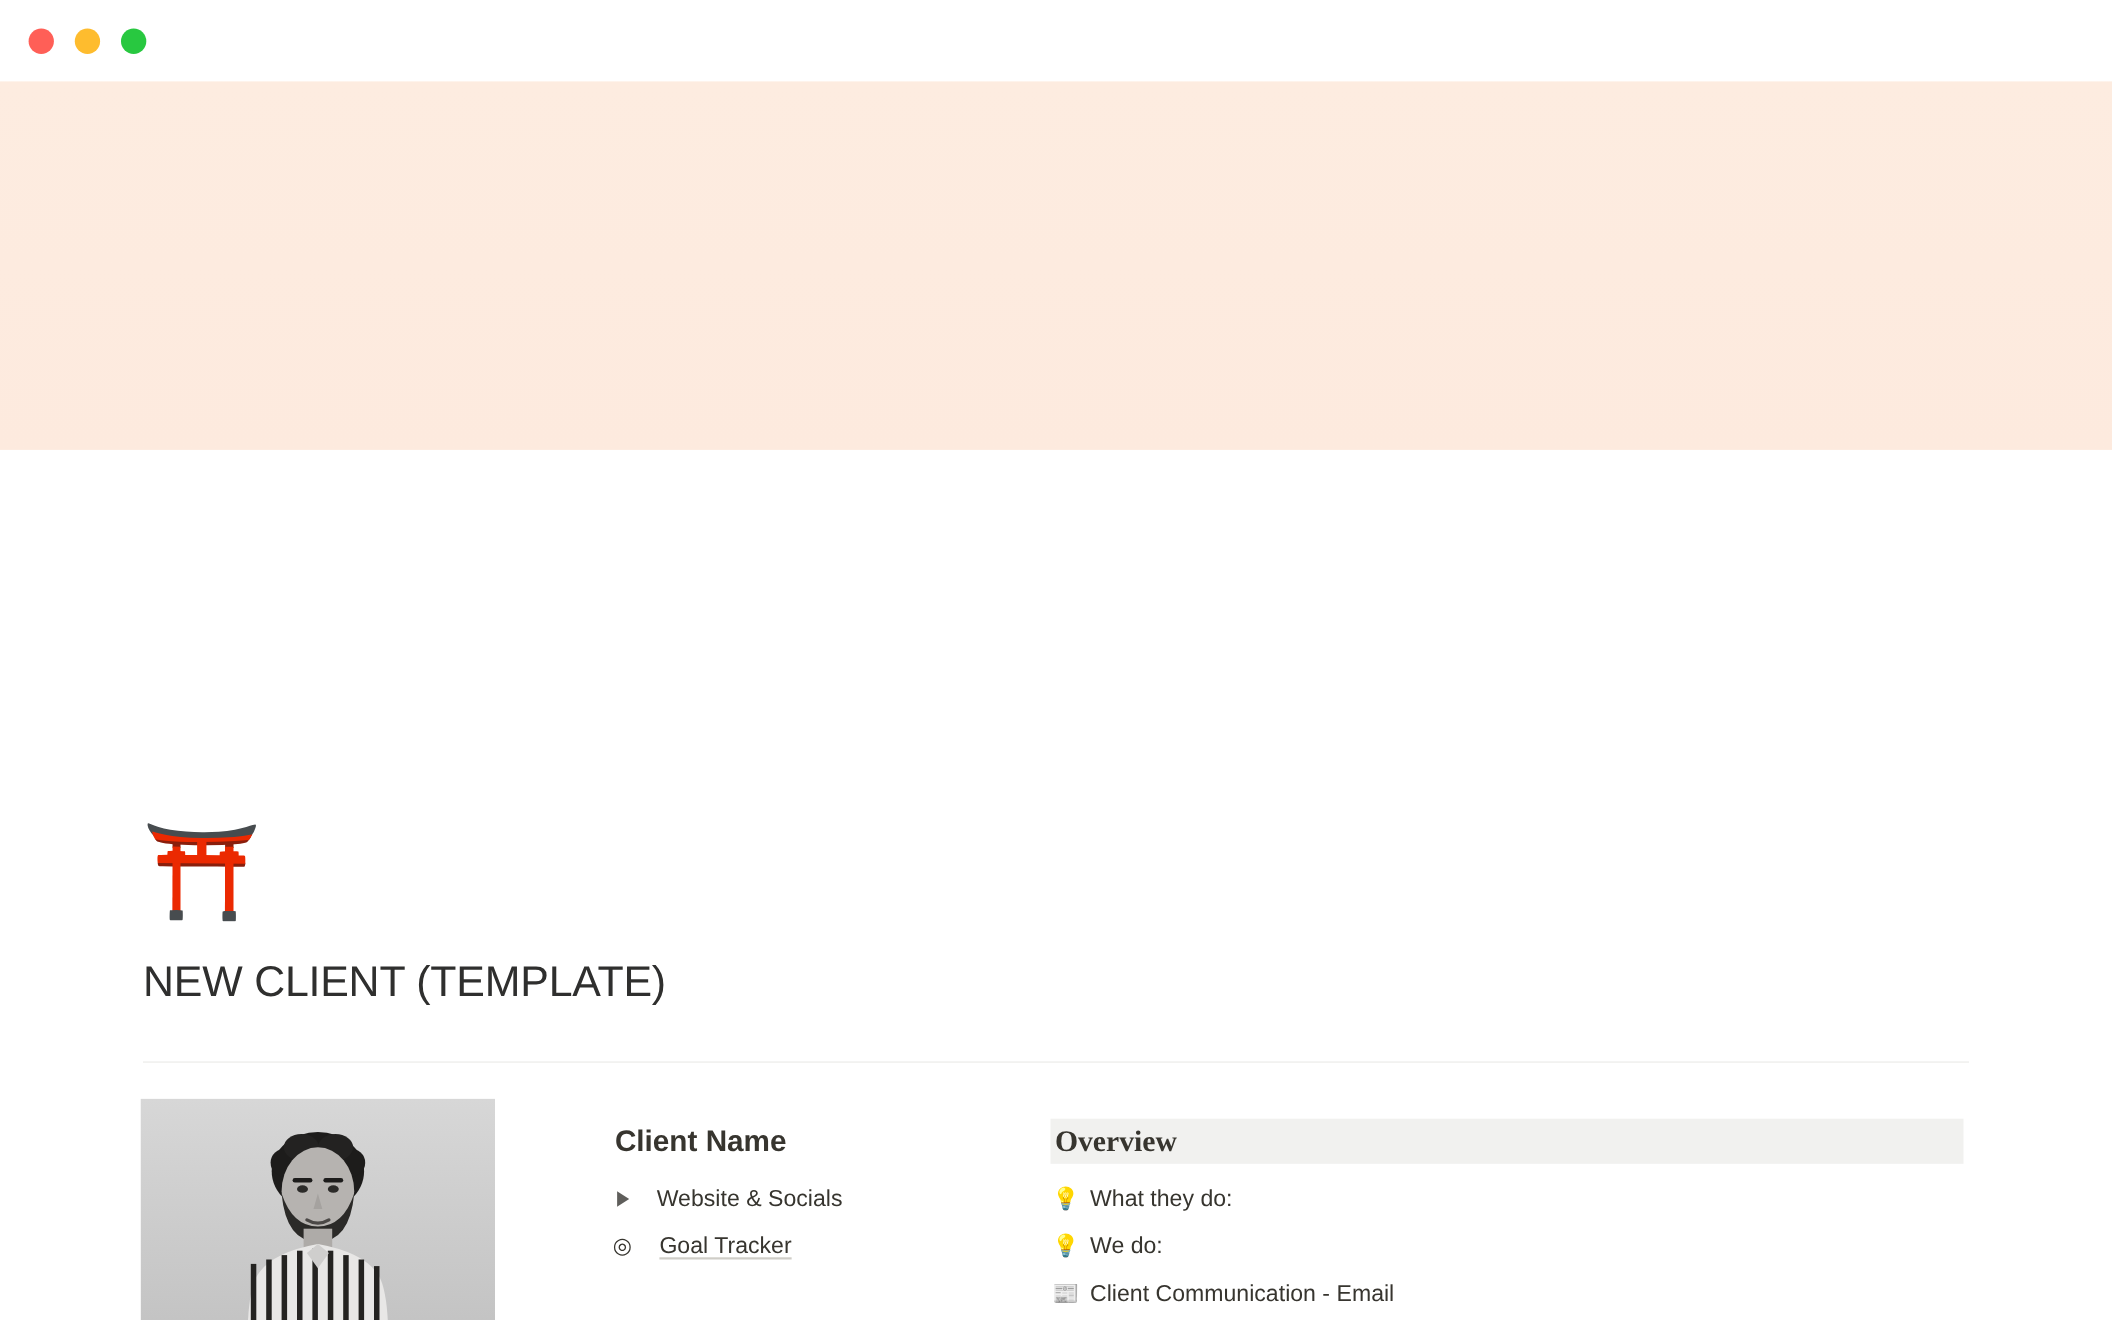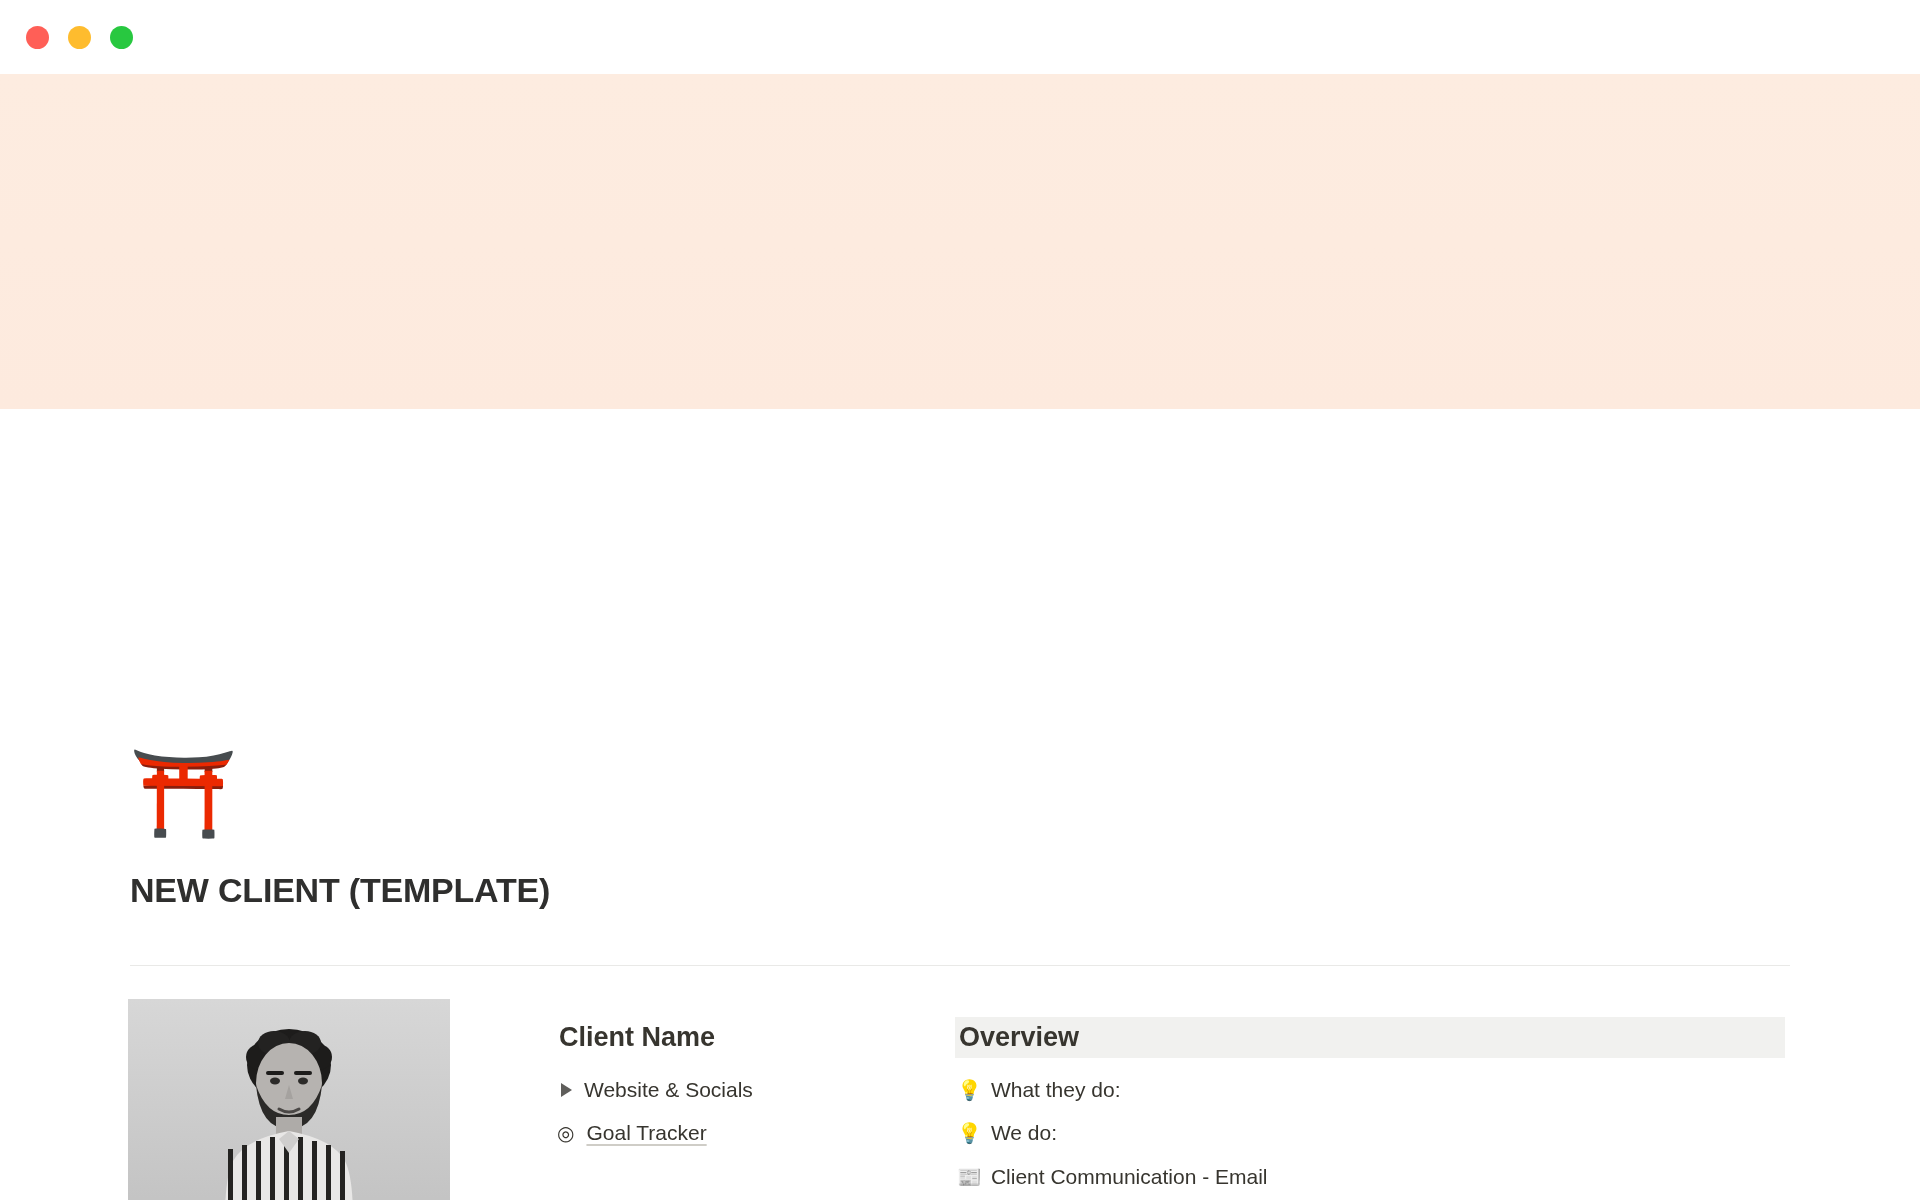--- a/index.html
+++ b/index.html
@@ -67,22 +67,22 @@
     line-height: 108px;
     font-size: 86px;
     text-align: center;
     z-index: 5;
   }
 
   .page-title {
     position: absolute;
     left: 130px;
     top: 462px;
-    font-size: 34px;
-    font-weight: bold;
+    font-size: 39px;
+    font-weight: normal;
     color: #2f2f2e;
     letter-spacing: -0.2px;
     margin: 0;
   }
 
   .divider {
     position: absolute;
     left: 130px;
     width: 1660px;
     height: 1px;
@@ -118,26 +118,26 @@
   }
 
   .block-heading {
     font-size: 27px;
     font-weight: bold;
     color: #37352f;
     margin: 0 0 10px 0;
     line-height: 1.3;
     padding: 3px 4px 3px 4px;
   }
-  .block-heading.shaded-gray { background: #f1f1ef; }
+  .block-heading.shaded-gray { background: #f1f1ef; font-family: Liberation Serif, serif; }
 
   .toggle-row {
     display: flex;
     align-items: center;
-    gap: 12px;
+    gap: 25px;
     font-size: 21px;
     color: #37352f;
     padding: 7px 2px;
     line-height: 1.4;
   }
   .tri {
     width: 0; height: 0;
     border-left: 11px solid #5f5e5b;
     border-top: 7px solid transparent;
     border-bottom: 7px solid transparent;

